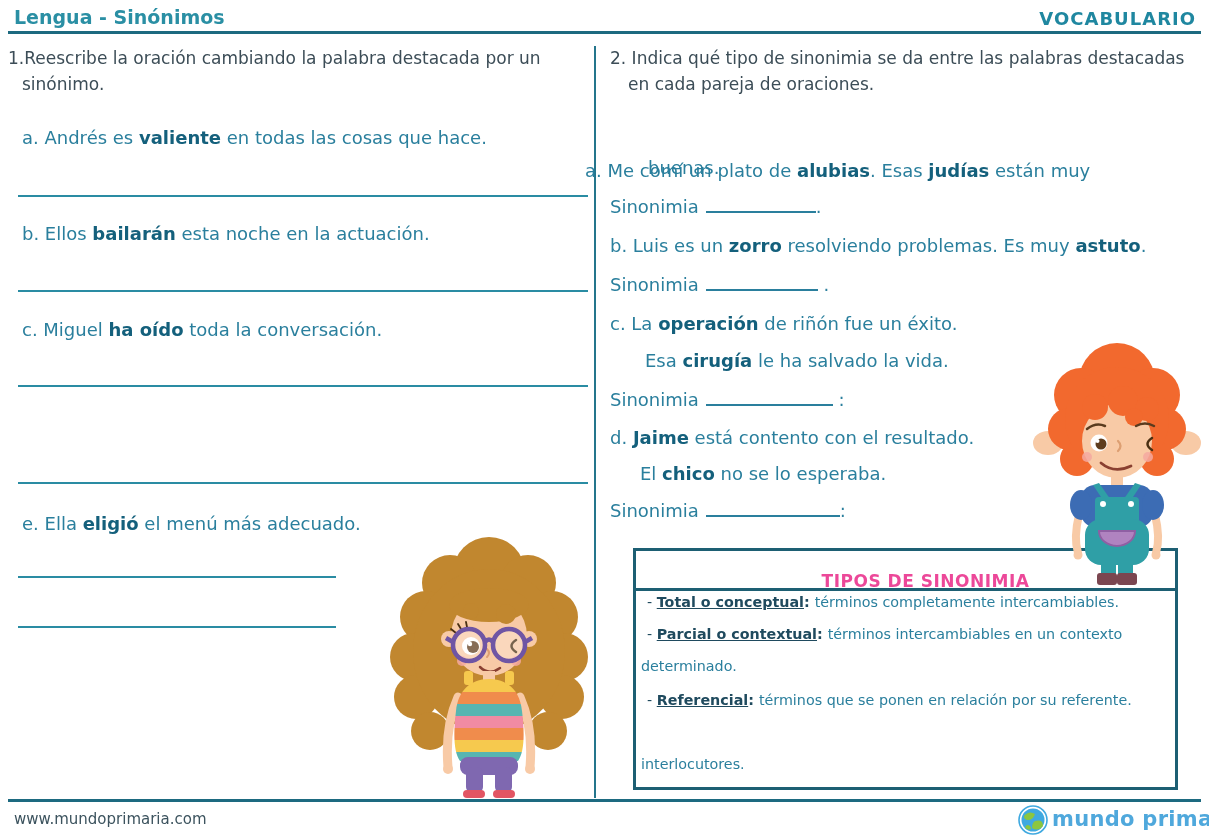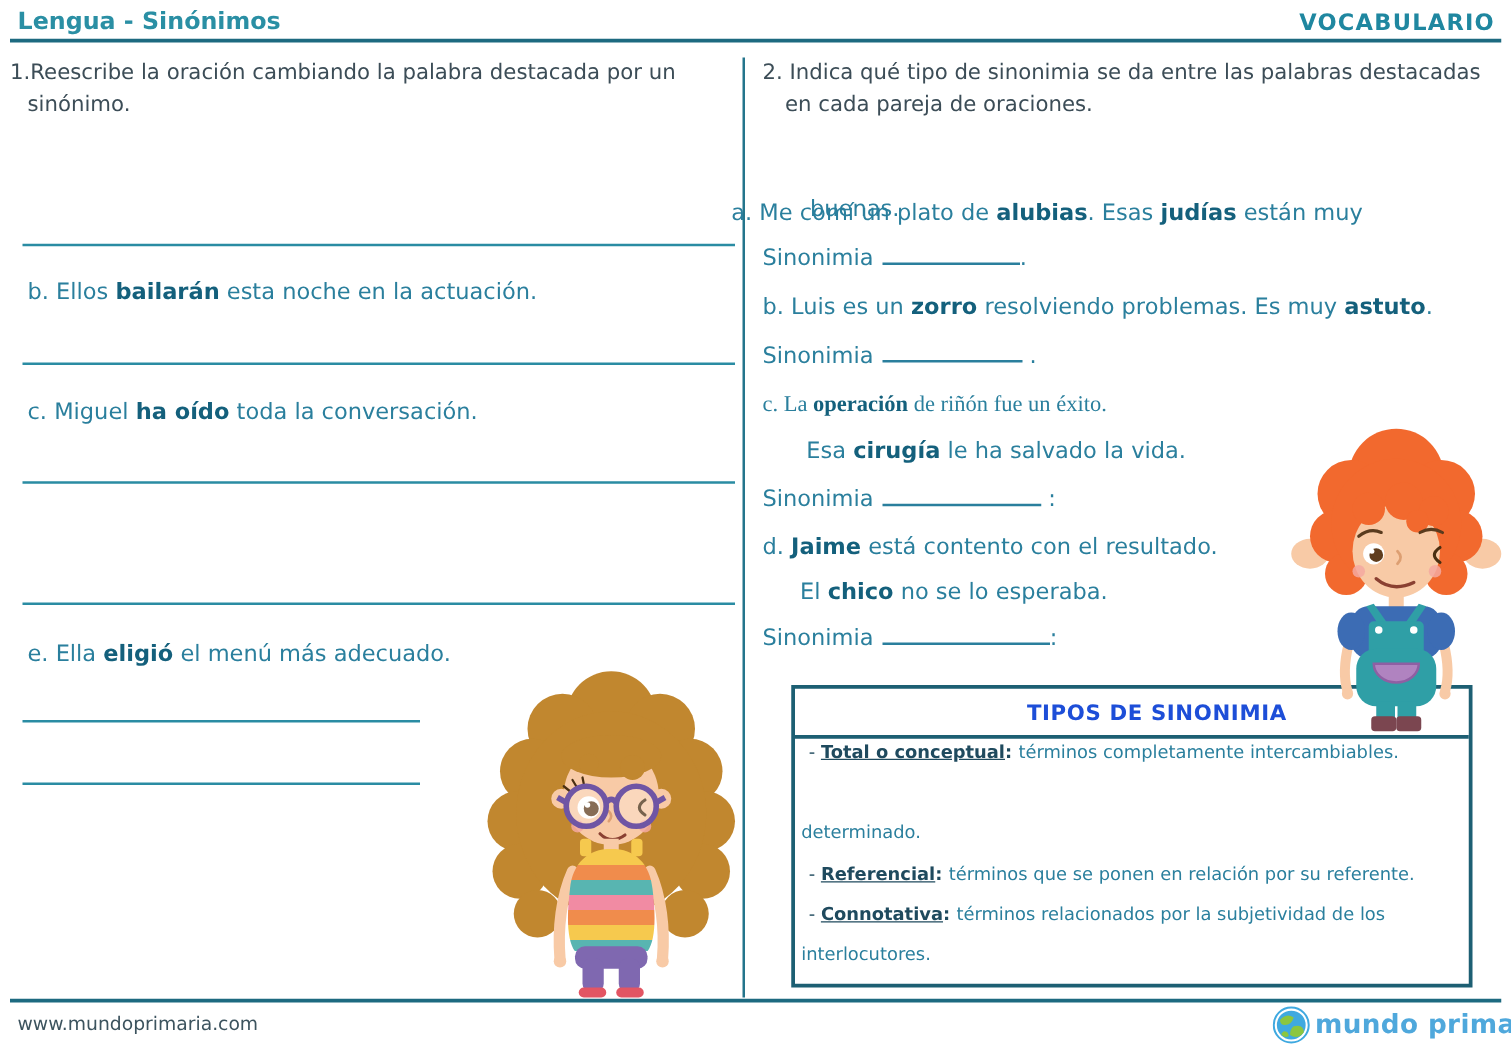--- a/index.html
+++ b/index.html
@@ -20,22 +20,22 @@
   .sin { font-size:18px; color:#2a7f9d; }
   .blank {
     display:inline-block; height:14px; border-bottom:2px solid #2a7f9d;
     margin-left:7px; vertical-align:baseline;
   }
   .tipos-box {
     position:absolute; left:633px; top:548px; width:545px; height:242px;
     border:3px solid #1d5f73; background:#fff;
   }
   .tipos-title {
-    position:absolute; top:10px; left:0; width:100%; text-align:center;
-    font-size:17px; font-weight:700; color:#1d4ed8; letter-spacing:0.5px;padding-left:40px;
+    position:absolute; top:20px; left:0; width:100%; text-align:center;
+    font-size:17px; font-weight:700; color:#ec4899; letter-spacing:0.5px;padding-left:40px;
   }
   .tipos-rule { position:absolute; top:37px; left:0; width:100%; height:3px; background:#1d5f73; }
   .tline { position:absolute; font-size:14.3px; color:#2a7f9d; white-space:nowrap; }
   .tline .dark { color:#1f4a5e; }
   .tline .lbl { color:#1f4a5e; font-weight:700; text-decoration:underline; }
   .tline .lbl2 { color:#1f4a5e; font-weight:700; }
   .footer-url { font-size:15px; color:#3c535e;text-align:center; }
   .logo-text { font-size:21px; font-weight:600; color:#4fa8dc; letter-spacing:0.3px; }
   svg { display:block; }
 </style>
@@ -46,20 +46,21 @@
 
   <div class="abs hdr-title" style="left:14px; top:6px;">Lengua - Sinónimos</div>
   <div class="abs hdr-right" style="right:13px; top:8px;">VOCABULARIO</div>
   <div class="rule" style="left:8px; top:31px; width:1193px; height:2.5px;"></div>
 
   <div class="vdiv" style="left:594px; top:46px; height:752px;"></div>
 
   <div class="abs prompt" style="left:8px; top:48px;">1.Reescribe la oración cambiando la palabra destacada por un</div>
   <div class="abs prompt" style="left:22px; top:74px;">sinónimo.</div>
 
+  <div class="abs sent" style="left:22px; top:127px;"><span>a. Andrés es </span><span class="b">valiente</span><span> en todas las cosas que hace.</span></div>
   <div class="uline" style="left:18px; top:195px; width:570px;"></div>
 
   <div class="abs sent" style="left:22px; top:223px;"><span>b. Ellos </span><span class="b">bailarán</span><span> esta noche en la actuación.</span></div>
   <div class="uline" style="left:18px; top:290px; width:570px;"></div>
 
   <div class="abs sent" style="left:22px; top:319px;"><span>c. Miguel </span><span class="b">ha oído</span><span> toda la conversación.</span></div>
   <div class="uline" style="left:18px; top:385px; width:570px;"></div>
 
   <div class="uline" style="left:18px; top:482px; width:570px;"></div>
 
@@ -70,35 +71,35 @@
   <div class="abs prompt" style="left:610px; top:48px;">2. Indica qué tipo de sinonimia se da entre las palabras destacadas</div>
   <div class="abs prompt" style="left:628px; top:74px;">en cada pareja de oraciones.</div>
 
   <div class="abs sent" style="left:585px; top:120px;margin-top:40px;"><span>a. Me comí un plato de </span><span class="b">alubias</span><span>. Esas </span><span class="b">judías</span><span> están muy</span></div>
   <div class="abs sent" style="left:648px; top:157px;"><span>buenas.</span></div>
   <div class="abs sin" style="left:610px; top:196px;"><span>Sinonimia</span><span class="blank" style="width:110px;"></span><span>.</span></div>
 
   <div class="abs sent" style="left:610px; top:235px;"><span>b. Luis es un </span><span class="b">zorro</span><span> resolviendo problemas. Es muy </span><span class="b">astuto</span><span>.</span></div>
   <div class="abs sin" style="left:610px; top:274px;"><span>Sinonimia</span><span class="blank" style="width:112px;"></span><span> .</span></div>
 
-  <div class="abs sent" style="left:610px; top:313px;font-family:Liberation Serif, serif;"><span>c. La </span><span class="b">operación</span><span> de riñón fue un éxito.</span></div>
+  <div class="abs sent" style="left:610px; top:313px;"><span>c. La </span><span class="b">operación</span><span> de riñón fue un éxito.</span></div>
   <div class="abs sent" style="left:645px; top:350px;"><span>Esa </span><span class="b">cirugía</span><span> le ha salvado la vida.</span></div>
   <div class="abs sin" style="left:610px; top:389px;"><span>Sinonimia</span><span class="blank" style="width:127px;"></span><span> :</span></div>
 
   <div class="abs sent" style="left:610px; top:427px;"><span>d. </span><span class="b">Jaime</span><span> está contento con el resultado.</span></div>
   <div class="abs sent" style="left:640px; top:463px;"><span>El </span><span class="b">chico</span><span> no se lo esperaba.</span></div>
   <div class="abs sin" style="left:610px; top:500px;"><span>Sinonimia</span><span class="blank" style="width:134px;"></span><span>:</span></div>
 
   <div class="tipos-box">
     <div class="tipos-title">TIPOS DE SINONIMIA</div>
     <div class="tipos-rule"></div>
     <div class="tline" style="left:11px; top:43px;"><span class="dark">- </span><span class="lbl">Total o conceptual</span><span class="lbl2">: </span><span>términos completamente intercambiables.</span></div>
+    <div class="tline" style="left:11px; top:75px;"><span class="dark">- </span><span class="lbl">Parcial o contextual</span><span class="lbl2">: </span><span>términos intercambiables en un contexto</span></div>
     <div class="tline" style="left:5px;  top:107px;"><span>determinado.</span></div>
     <div class="tline" style="left:11px; top:141px;"><span class="dark">- </span><span class="lbl">Referencial</span><span class="lbl2">: </span><span>términos que se ponen en relación por su referente.</span></div>
-    <div class="tline" style="left:11px; top:173px;"><span class="dark">- </span><span class="lbl">Connotativa</span><span class="lbl2">: </span><span>términos relacionados por la subjetividad de los</span></div>
     <div class="tline" style="left:5px;  top:205px;"><span>interlocutores.</span></div>
   </div>
 
   <svg class="abs" style="left:386px; top:521px;" width="206" height="278" viewBox="0 0 206 278">
     <g fill="#c1872f">
       <circle cx="103" cy="52" r="36"></circle>
         <circle cx="64" cy="62" r="28"></circle>
         <circle cx="142" cy="62" r="28"></circle>
       <circle cx="40" cy="96" r="26"></circle>
         <circle cx="166" cy="96" r="26"></circle>

